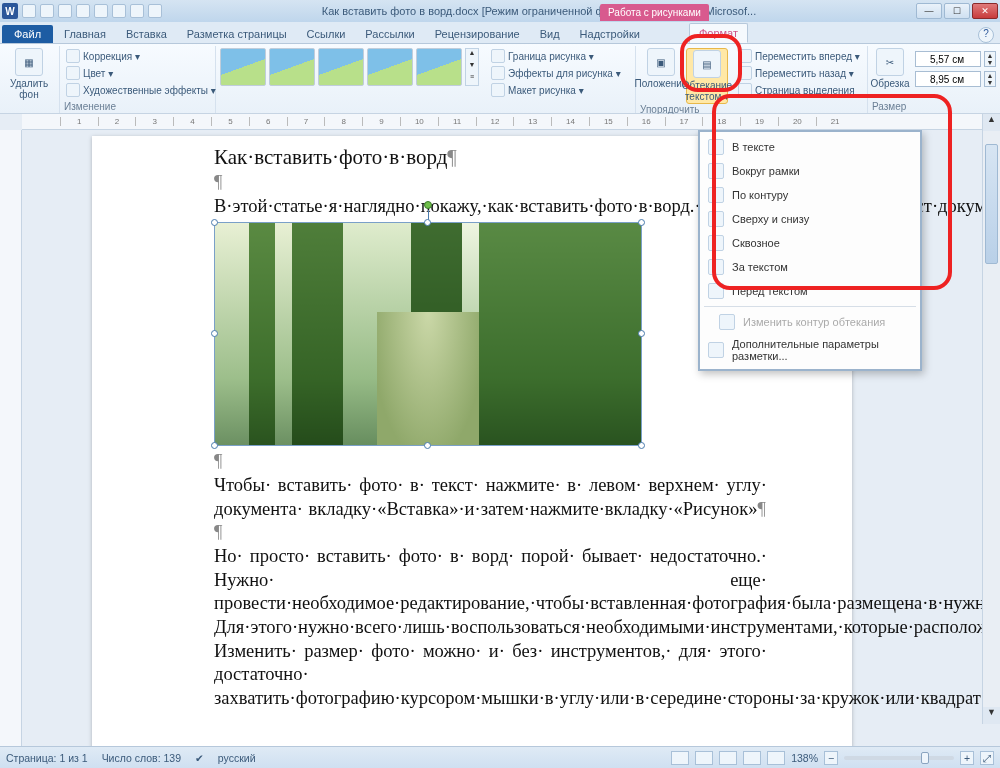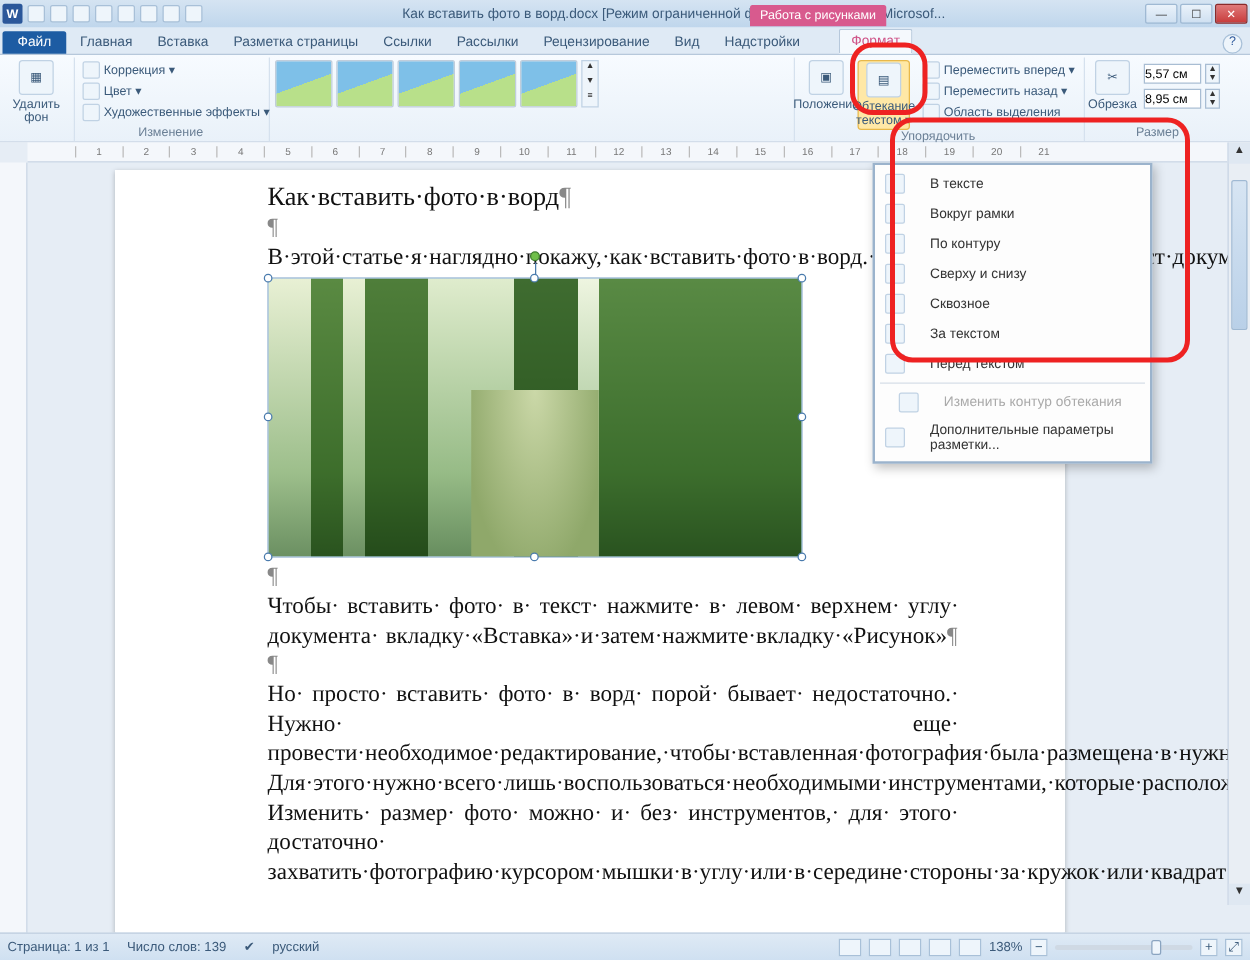--- a/index.html
+++ b/index.html
@@ -16,34 +16,34 @@
   .win-btn.close { background: linear-gradient(#e07a7a,#c83c3c); color: #fff; border-color:#8a2a2a;}
 
   .tabs-row { height: 22px; background: #dfeaf5; display: flex; align-items: flex-end; padding: 0 2px; gap: 2px; border-bottom: 1px solid #b6c8db; }
   .file-tab { background: #1d5ca3; color: #fff; padding: 3px 12px; font-size: 11px; border-radius: 2px 2px 0 0; }
   .tab { padding: 3px 9px; font-size: 11px; color: #3b5a7a; cursor: pointer; }
   .tab.active { background: #f5f9fd; border: 1px solid #b6c8db; border-bottom: 1px solid #f5f9fd; border-radius: 2px 2px 0 0; color: #cf5488; }
   .tabs-row .help { margin-left: auto; width: 16px; height: 16px; border:1px solid #a8c0d8; border-radius: 8px; background:#eef5fb; color:#2b579a; text-align:center; font-size:10px; margin-right:4px;}
 
   .ribbon { height: 70px; background: linear-gradient(#f7fbff,#e9f1f9); border-bottom: 1px solid #c6d4e3; display: flex; padding: 2px 4px 0; }
   .group { border-right: 1px solid #d5e1ee; padding: 0 6px 0 4px; display:flex; flex-direction:column; position:relative;}
-  .group-label { text-align:center; font-size:10px; color:#6a7f95; padding-bottom:1px; margin-top:auto;}
+  .group-label { font-size:10px; color:#6a7f95; padding-bottom:1px; margin-top:auto;}
   .group-body { flex:1; display:flex; align-items:flex-start; gap:4px; padding-top:2px;}
   .big-btn { width:42px; display:flex; flex-direction:column; align-items:center; gap:2px; font-size:10px; color:#3b5a7a; cursor:pointer; text-align:center; line-height:1.1;}
   .big-btn .ico { width:28px; height:28px; background:#eef5fb; border:1px solid #c0d2e4; border-radius:3px; display:flex; align-items:center; justify-content:center;}
   .big-btn.highlighted { background: #ffe8a6; border: 1px solid #e8b84a; border-radius:3px; padding:1px;}
   .sm-line { display:flex; align-items:center; gap:3px; font-size:10px; color:#3b5a7a; white-space:nowrap; padding:1px 2px; cursor:pointer;}
   .sm-line .sico { width:14px; height:14px; background:#eef5fb; border:1px solid #c0d2e4; border-radius:2px;}
   .stack { display:flex; flex-direction:column; gap:1px;}
   .gallery-thumb { width:46px; height:38px; background: linear-gradient(160deg,#7ec0e8 0 50%,#b8e08a 50% 100%); border:1px solid #c0cddb; border-radius:2px;}
   .gallery { display:flex; gap:3px; align-items:center;}
   .gallery-nav { width:14px; height:38px; background:#eef5fb; border:1px solid #c0d2e4; display:flex; flex-direction:column;}
   .gallery-nav span{flex:1; text-align:center; font-size:7px;}
   .spin { display:flex; align-items:center; gap:3px; font-size:10px;}
-  .spin input { width:46px; height:16px; font-size:10px; border:1px solid #a8bdd3; text-align:left; padding-right:2px;}
+  .spin input { width:66px; height:16px; font-size:10px; border:1px solid #a8bdd3; text-align:center; padding-right:2px;}
   .spin .ud { width:12px; height:16px; background:#eef5fb; border:1px solid #a8bdd3; font-size:7px; display:flex; flex-direction:column;}
   .spin .ud span{flex:1; text-align:center;}
 
   .workspace { position:absolute; top:114px; left:0; right:0; bottom:22px; background:#e6edf5; }
   .hruler { position:absolute; top:0; left:22px; right:18px; height:16px; background:#f4f7fb; border-bottom:1px solid #c6d4e3; font-size:8px; color:#777; display:flex; align-items:center; overflow:hidden;}
   .hruler span { flex:none; width:37.8px; text-align:center; border-left:1px solid #bbb;}
   .vruler { position:absolute; top:16px; left:0; width:22px; bottom:0; background:#f4f7fb; border-right:1px solid #c6d4e3;}
   .varea { position:absolute; top:16px; left:22px; right:18px; bottom:0; overflow:hidden;}
   .vscroll { position:absolute; top:0; right:0; width:18px; bottom:22px; background:#e9eef4; border-left:1px solid #c6d4e3;}
   .vscroll .thumb { position:absolute; top:30px; left:2px; width:13px; height:120px; background:linear-gradient(#d7e5f3,#b9d0e8); border:1px solid #9fb9d3; border-radius:2px;}
@@ -61,21 +61,21 @@
      linear-gradient(#cde9f6,#aad4ec);
      background-blend-mode: multiply, normal, normal; position:relative;}
   .selimg .path { position:absolute; left:38%; right:38%; top:40%; bottom:0; background: radial-gradient(ellipse at top, #cbd8a8, #8fa86a 80%);}
   .handle { position:absolute; width:7px; height:7px; background:#fff; border:1px solid #4a7bad; border-radius:50%;}
   .h-tl{top:-4px;left:-4px} .h-tr{top:-4px;right:-4px} .h-bl{bottom:-4px;left:-4px} .h-br{bottom:-4px;right:-4px}
   .h-t{top:-4px;left:calc(50% - 4px)} .h-b{bottom:-4px;left:calc(50% - 4px)} .h-l{top:calc(50% - 4px);left:-4px} .h-r{top:calc(50% - 4px);right:-4px}
   .rot { position:absolute; top:-22px; left:calc(50% - 4px); width:8px; height:8px; background:#6fbf4a; border:1px solid #3a7a2a; border-radius:50%;}
   .rot::after{content:""; position:absolute; top:8px; left:3px; width:1px; height:10px; background:#4a7bad;}
 
   .dropdown { position:absolute; top:0; right:60px; width:224px; background:#fdfdfd; border:2px solid #9bb3cc; box-shadow:2px 3px 8px rgba(0,0,0,.25); z-index:20; padding:3px 0;}
-  .dropdown .item { display:flex; align-items:center; gap:20px; padding:4px 10px 4px 8px; font-size:11px; color:#333; cursor:pointer;}
+  .dropdown .item { display:flex; align-items:center; gap:8px; padding:4px 10px 4px 8px; font-size:11px; color:#333; cursor:pointer;}
   .dropdown .item.disabled { color:#aaa; cursor:default;padding-left:19px;}
   .dropdown .iico { width:16px; height:16px; background:#eef5fb; border:1px solid #c0d2e4; border-radius:2px; flex:none;}
   .dropdown hr { border:none; border-top:1px solid #d6dee7; margin:3px 4px;}
   .red-annot { position:absolute; border:4px solid #e22; border-radius:18px; pointer-events:none; z-index:30;}
 
   .statusbar { position:absolute; left:0; right:0; bottom:0; height:22px; background:linear-gradient(#dfeaf5,#cfe0f1); border-top:1px solid #b6c8db; display:flex; align-items:center; font-size:10.5px; color:#3b5a7a; padding:0 6px; gap:14px;}
   .statusbar .right { margin-left:auto; display:flex; align-items:center; gap:6px;padding-left:32px;}
   .viewbtn { width:18px; height:14px; background:#eef5fb; border:1px solid #a8c0d8;}
   .zoom-slider { width:110px; height:4px; background:#cfd9e4; position:relative; border-radius:2px;}
   .zoom-slider .zthumb { position:absolute; top:-4px; left:70%; width:8px; height:12px; background:#eef5fb; border:1px solid #8aa4c0; border-radius:2px;}
@@ -108,21 +108,21 @@
 <div class="tabs-row">
   <div class="file-tab">Файл</div>
   <div class="tab">Главная</div>
   <div class="tab">Вставка</div>
   <div class="tab">Разметка страницы</div>
   <div class="tab">Ссылки</div>
   <div class="tab">Рассылки</div>
   <div class="tab">Рецензирование</div>
   <div class="tab">Вид</div>
   <div class="tab">Надстройки</div>
-  <div class="tab active" style="margin-left:20px">Формат</div>
+  <div class="tab active" style="margin-left:38px">Формат</div>
   <div class="help">?</div>
 </div>
 
 <div class="ribbon">
   <div class="group" style="width:56px">
     <div class="group-body">
       <div class="big-btn">
         <div class="ico">▦</div>
         <div style="white-space:pre-line">Удалить
 фон</div>
@@ -162,20 +162,34 @@
         <div class="gallery-thumb"></div>
         <div class="gallery-thumb"></div>
         <div class="gallery-thumb"></div>
         <div class="gallery-thumb"></div>
         <div class="gallery-nav">
             <span>▲</span>
             <span>▼</span>
             <span>≡</span>
           </div>
       </div>
+      <div class="stack" style="margin-left:6px">
+        <div class="sm-line">
+            <span class="sico"></span>
+            <span>Граница рисунка ▾</span>
+          </div>
+        <div class="sm-line">
+            <span class="sico"></span>
+            <span>Эффекты для рисунка ▾</span>
+          </div>
+        <div class="sm-line">
+            <span class="sico"></span>
+            <span>Макет рисунка ▾</span>
+          </div>
+      </div>
     </div>
   </div>
 
   <div class="group" style="width:232px">
     <div class="group-body">
       <div class="big-btn">
         <div class="ico">▣</div>
         <div>Положение</div>
       </div>
       <div class="big-btn highlighted">
@@ -187,21 +201,21 @@
         <div class="sm-line">
             <span class="sico"></span>
             <span>Переместить вперед ▾</span>
           </div>
         <div class="sm-line">
             <span class="sico"></span>
             <span>Переместить назад ▾</span>
           </div>
         <div class="sm-line">
             <span class="sico"></span>
-            <span>Область выделения</span>
+            <span>Страница выделения</span>
           </div>
       </div>
       <div class="stack" style="margin-left:2px">
         <span class="sico"></span>
         <span class="sico"></span>
         <span class="sico"></span>
       </div>
     </div>
     <div class="group-label">Упорядочить</div>
   </div>

